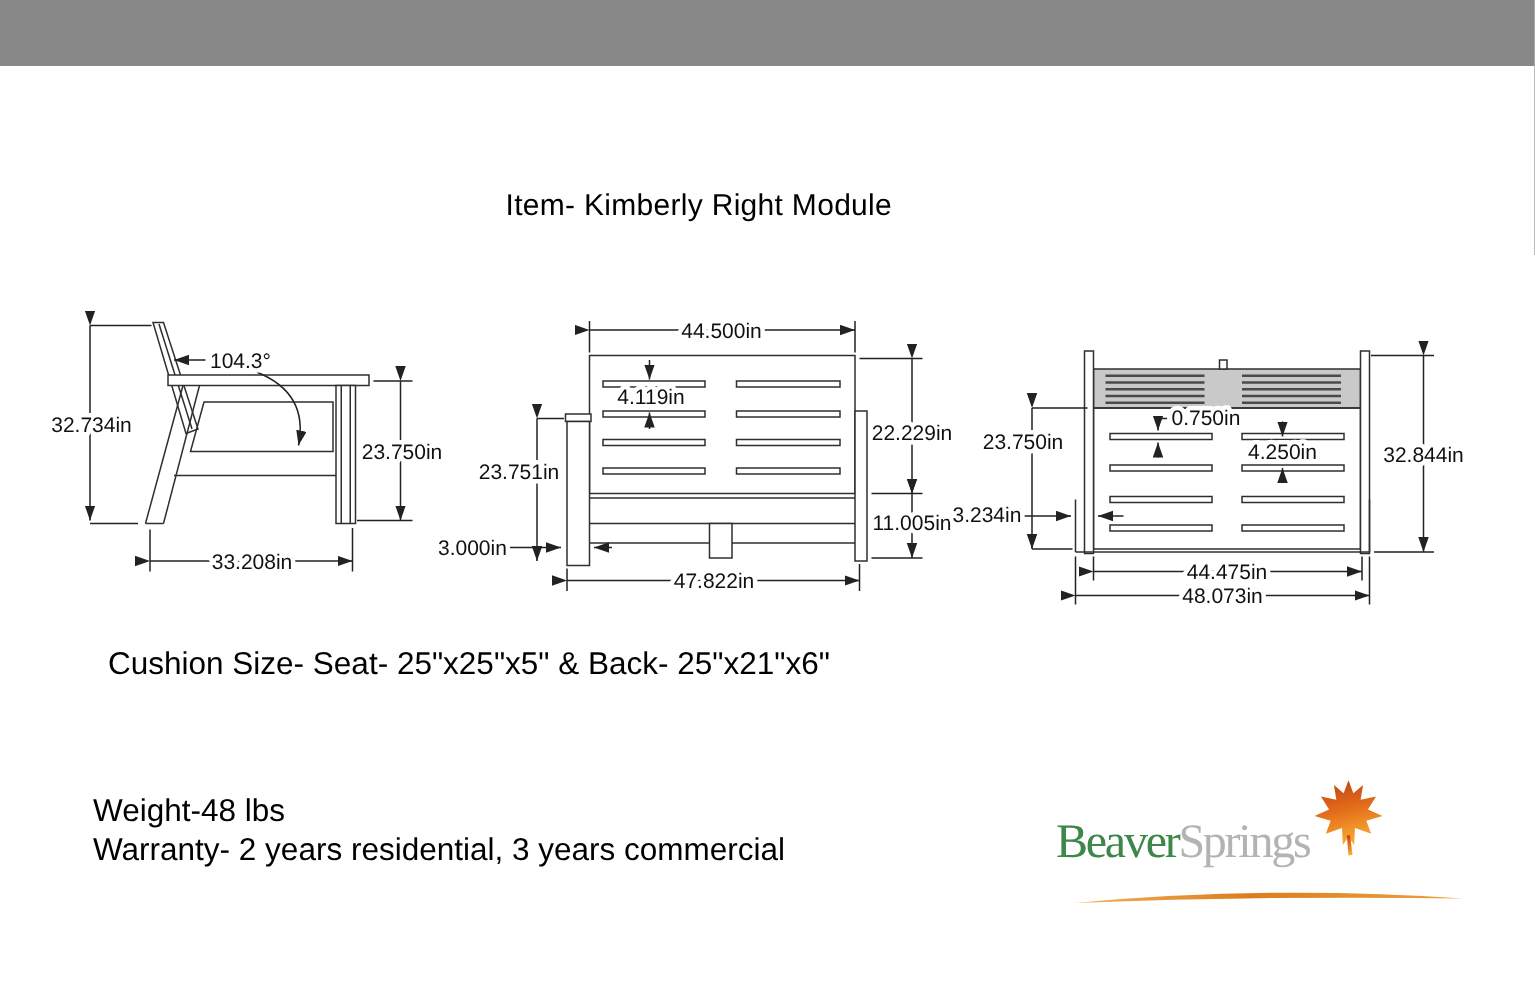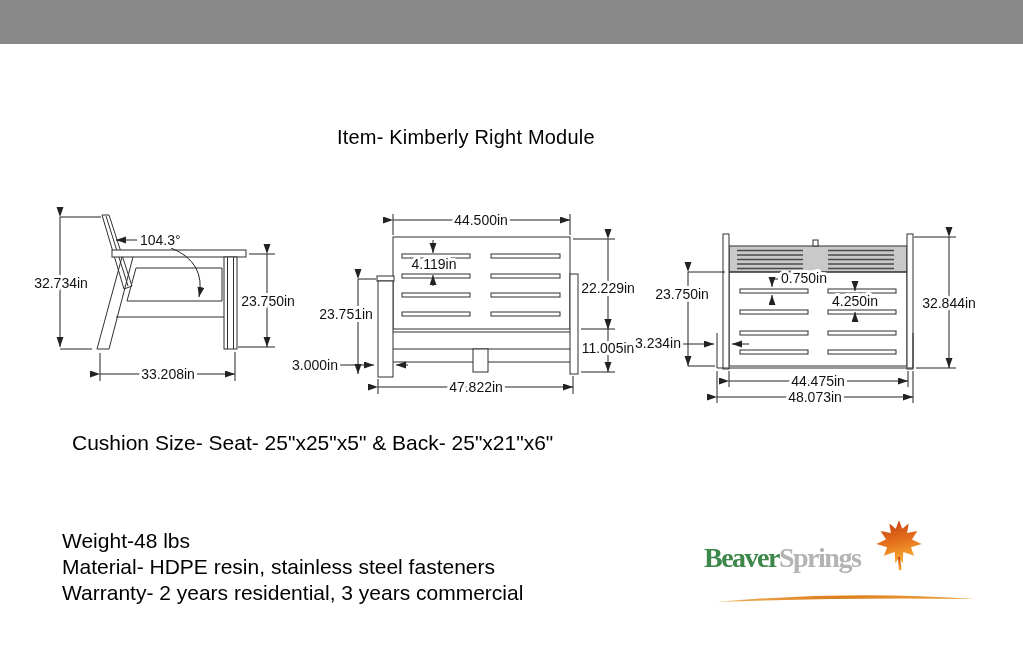--- a/index.html
+++ b/index.html
@@ -12,21 +12,21 @@
   svg.view{position:absolute;overflow:visible;}
   .ln{stroke:#2f2f2f;stroke-width:1;fill:none;}
   .fw{stroke:#2f2f2f;stroke-width:1;fill:#ffffff;}
   .dim{stroke:#222;stroke-width:1;fill:none;}
   .dt{font-family:"Liberation Sans",sans-serif;font-size:14px;fill:#111;
       stroke:#fff;stroke-width:6px;paint-order:stroke;stroke-linejoin:round;}
   .stripe{stroke:#4a4a4a;stroke-width:1.6;}
   
   #logo{left:700px;top:470px;width:290px;height:95px;}
   #logo .words{position:absolute;left:4px;top:28px;white-space:nowrap;
-      font-family:"Liberation Serif",serif;font-weight:bold;font-size:28px;letter-spacing:-1.5px;}
+      font-family:"Liberation Serif",serif;font-weight:normal;font-size:32px;letter-spacing:-1.5px;}
   #logo .w1{color:#3c8749;}
   #logo .w2{color:#b3b3b3;}
   #leaf{position:absolute;left:170px;top:4px;width:58px;height:54px;}
   #swoosh{position:absolute;left:14px;top:78px;width:264px;height:12px;}
 </style>
 </head>
 <body>
 
 <div id="page">
 
@@ -193,21 +193,20 @@
     <text class="dt" x="225" y="104" text-anchor="middle">4.250in</text>
     <text class="dt" x="319" y="106" text-anchor="middle">32.844in</text>
     <text class="dt" x="188" y="184" text-anchor="middle">44.475in</text>
     <text class="dt" x="185" y="200" text-anchor="middle">48.073in</text>
   </svg>
 
   <div id="cushion" class="abs">Cushion Size- Seat- 25"x25"x5" &amp; Back- 25"x21"x6"</div>
 
   <div id="specs" class="abs">
     <div>Weight-48 lbs</div>
-    <div>Material- HDPE resin, stainless steel fasteners</div>
     <div>Warranty- 2 years residential, 3 years commercial</div>
   </div>
 
   <div id="logo" class="abs">
     <div class="words"><span class="w1">Beaver</span><span class="w2">Springs</span></div>
     <svg id="leaf" viewBox="0 0 100 100">
       <path fill="url(#leafgrad)" d="M50 4 L56 20 L68 10 L65 28 L84 24 L74 40 L92 48 L72 54 L78 70 L58 63 L57 84 L50 74 L43 84 L42 63 L22 70 L28 54 L8 48 L26 40 L16 24 L35 28 L32 10 L44 20 Z"></path>
       <path fill="url(#leafgrad)" d="M48 72 L50 97 L55 96 L52 72 Z"></path>
     </svg>
     <svg id="swoosh" viewBox="0 0 264 12" preserveAspectRatio="none">

